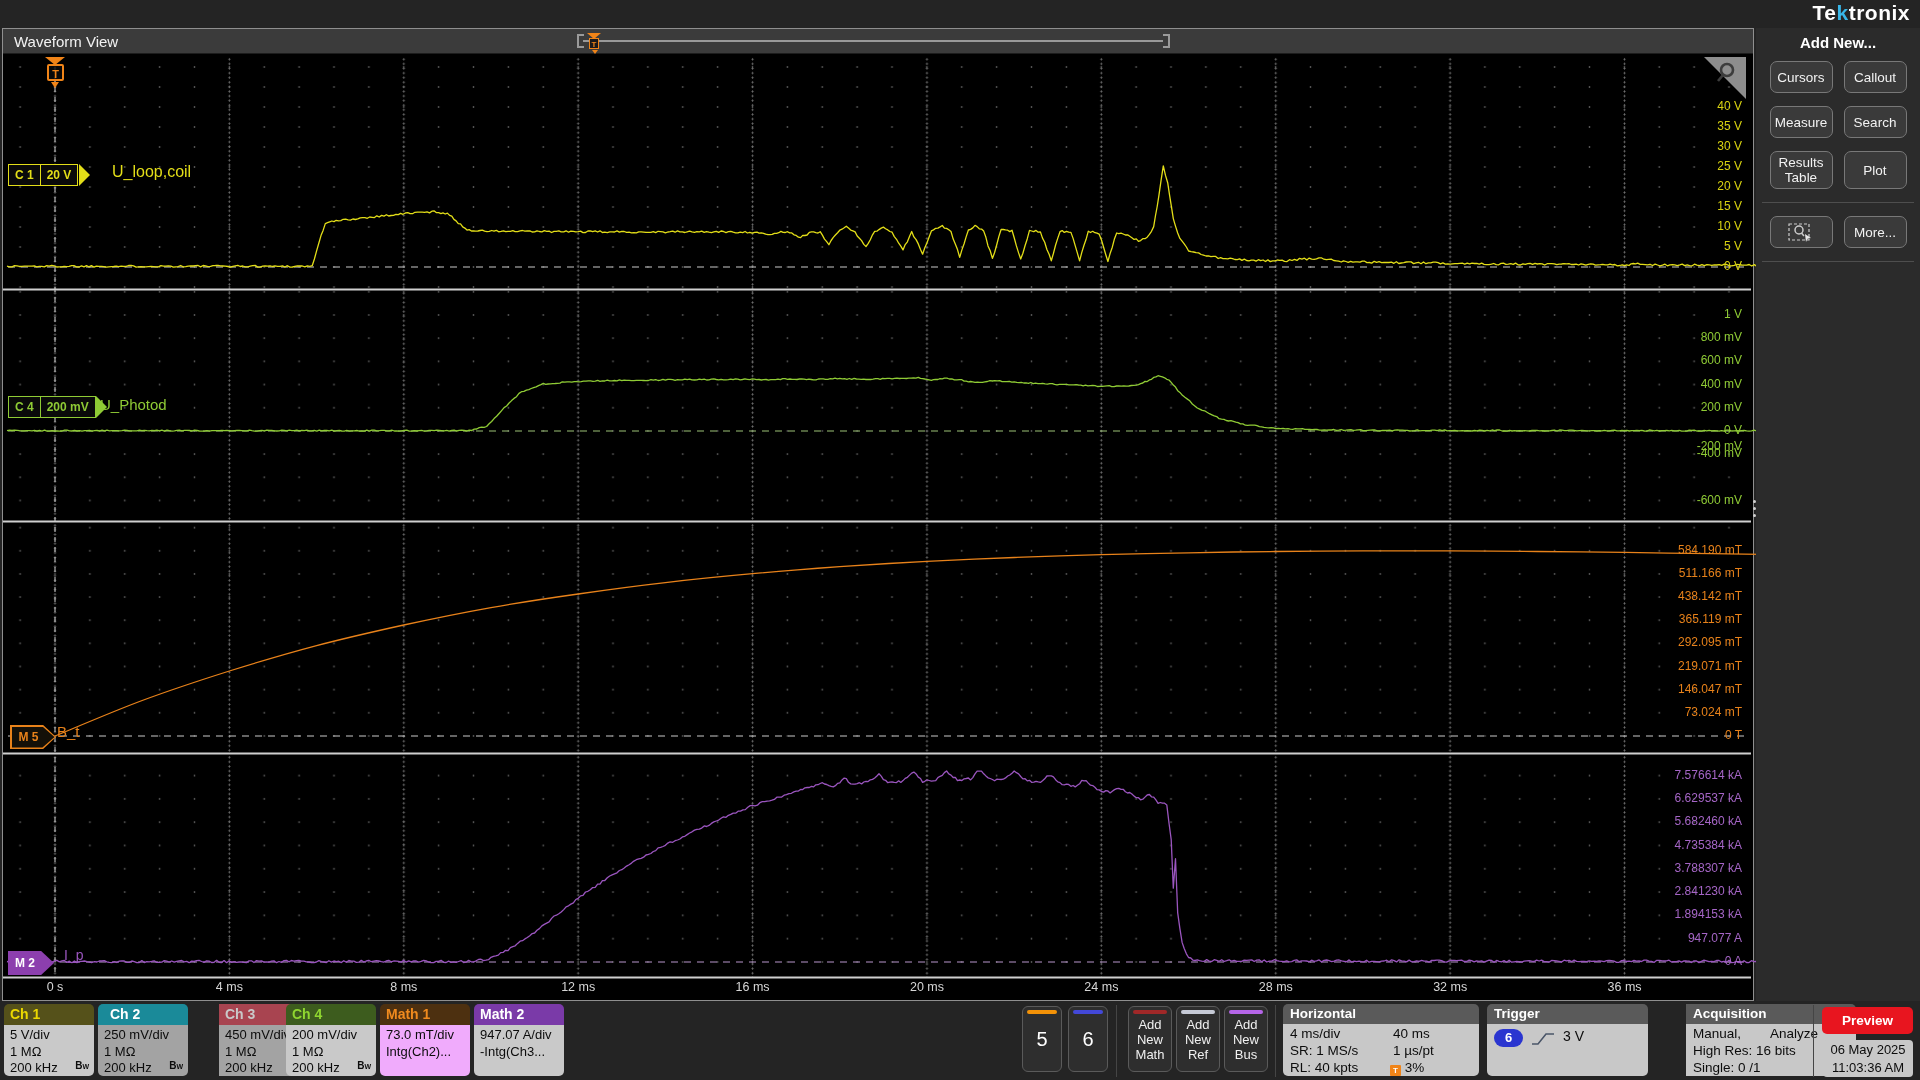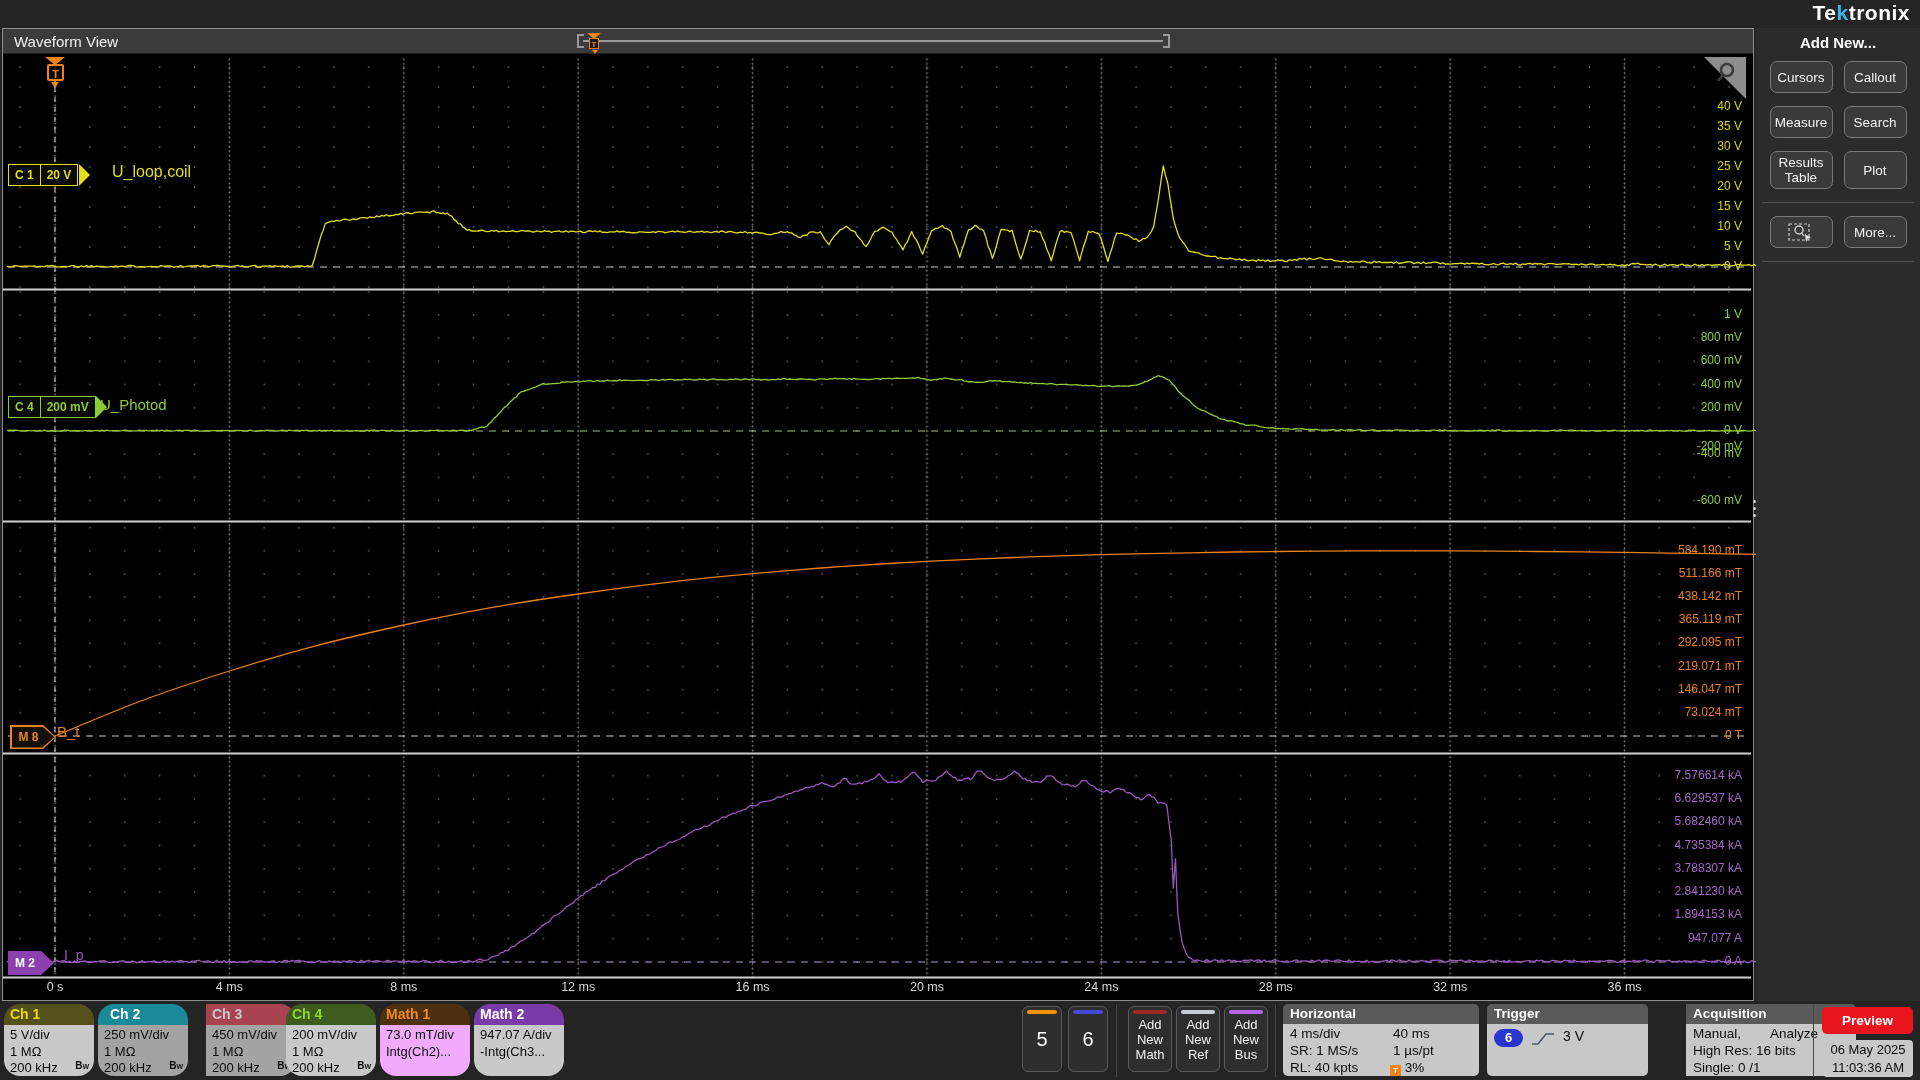--- a/index.html
+++ b/index.html
@@ -54,21 +54,21 @@
 
   
   .side-panel{position:absolute;left:1756px;top:28px;width:164px;height:973px;background:#2b2b2b;box-sizing:border-box;padding-top:4px;}
   .side-title{text-align:center;color:#fff;font-weight:bold;font-size:15px;margin:2px 0 10px 0;}
   .btn-row{display:flex;justify-content:center;gap:11px;margin-bottom:13px;}
   .side-btn{width:63px;min-height:32px;background:#3a3a3a;border:1px solid #787878;border-radius:7px;color:#f2f2f2;font-size:13.5px;display:flex;align-items:center;justify-content:center;text-align:center;line-height:15px;box-sizing:border-box;cursor:pointer;}
   .side-sep{height:1px;background:#4e4e4e;margin:0 6px 13px 6px;}
 
   
   .bottom-bar{position:absolute;left:0;top:1001px;width:1920px;height:79px;background:#242424;}
-  .ch-badge{position:absolute;top:3px;width:90px;height:72px;border-radius:16px;overflow:hidden;cursor:pointer;}
+  .ch-badge{position:absolute;top:3px;width:90px;height:72px;border-radius:5px;overflow:hidden;cursor:pointer;}
   .ch-badge .hd{height:21px;font-size:14px;font-weight:bold;padding-left:6px;line-height:21px;}
   .ch-badge .bd{height:51px;font-size:13px;color:#0c0c0c;padding:2px 0 0 6px;line-height:16.5px;position:relative;}
   .bw{position:absolute;right:5px;bottom:3px;font-size:10px;font-weight:bold;color:#0c0c0c;}
   .bw span{font-size:7px;}
   .aux-btn{position:absolute;top:5px;width:40px;height:66px;background:#2e2e2e;border:1px solid #5a5a5a;border-radius:6px;box-sizing:border-box;color:#fff;font-size:20px;display:flex;align-items:center;justify-content:center;cursor:pointer;}
   .stripe{position:absolute;left:4px;right:4px;top:3px;height:3.5px;border-radius:2px;}
   .add-btn{position:absolute;top:5px;width:44px;height:66px;background:#2e2e2e;border:1px solid #5a5a5a;border-radius:6px;box-sizing:border-box;color:#f0f0f0;font-size:13px;line-height:15px;display:flex;align-items:center;justify-content:center;text-align:center;cursor:pointer;}
   .vdiv{position:absolute;top:4px;width:1px;height:72px;background:#454545;}
   .panel{position:absolute;top:3px;height:72px;border-radius:5px;overflow:hidden;cursor:pointer;}
   .panel .hd{height:20px;background:#5a5a5a;color:#fff;font-weight:bold;font-size:13.5px;padding-left:7px;line-height:20px;}
@@ -138,21 +138,21 @@
   <div class="tag-tip" style="left:79px;top:164px;border-left:11px solid #e3de18;"></div>
 
   <div class="ch-tag" style="left:8px;top:396px;border:1.5px solid #8fcb35;color:#8fcb35;">
     <span class="cell" style="border-right:1.5px solid #8fcb35;">C 4</span>
     <span class="cell">200 mV</span>
   </div>
   <div class="tag-tip" style="left:96px;top:396px;border-left:11px solid #8fcb35;"></div>
 
   <div class="m-tag-outer" style="left:10px;top:725px;background:#e8821a;">
   </div>
-  <div class="m-tag-inner" style="left:11.5px;top:726.5px;background:#141008;color:#e8821a;">M 8</div>
+  <div class="m-tag-inner" style="left:11.5px;top:726.5px;background:#141008;color:#e8821a;">M 5</div>
 
   <div class="m-tag-outer" style="left:8px;top:951px;background:#8c3fae;"></div>
   <div class="m-tag-inner" style="left:8px;top:951px;width:46px;height:24px;background:transparent;color:#fff;">M 2</div>
 
   <div class="trace-label" style="left:112px;top:163px;color:#e3de18;">U_loop,coil</div>
   <div class="trace-label" style="left:100px;top:396px;color:#8fcb35;font-size:15px;">U_Photod</div>
   <div class="trace-label" style="left:57px;top:723px;color:#e8821a;font-size:15px;">B_t</div>
   <div class="trace-label" style="left:64px;top:947px;color:#9a55be;font-size:14px;">I_p</div>
 
   <div class="grip" style="top:500px;"></div>
@@ -201,21 +201,21 @@
     </div>
     <div class="ch-badge ch-i" style="left:98px;">
       <div class="hd" style="background: rgb(26, 138, 153); color: rgb(255, 255, 255); padding-left: 12px;">Ch 2</div>
       <div class="bd" style="background: rgb(163, 163, 163);">
           <div>250 mV/div</div>
           <div>1 MΩ</div>
           <div>200 kHz</div>
           <div class="bw">B<span>W</span></div>
         </div>
     </div>
-    <div class="ch-badge ch-i" style="left:175px;padding-left:31px;">
+    <div class="ch-badge ch-i" style="left:188px;padding-left:31px;">
       <div class="hd" style="background: rgb(168, 68, 80); color: rgb(201, 201, 201);">Ch 3</div>
       <div class="bd" style="background: rgb(163, 163, 163);">
           <div>450 mV/div</div>
           <div>1 MΩ</div>
           <div>200 kHz</div>
           <div class="bw">B<span>W</span></div>
         </div>
     </div>
     <div class="ch-badge ch-i" style="left:286px;">
       <div class="hd" style="background: rgb(61, 92, 30); color: rgb(143, 214, 48);">Ch 4</div>

